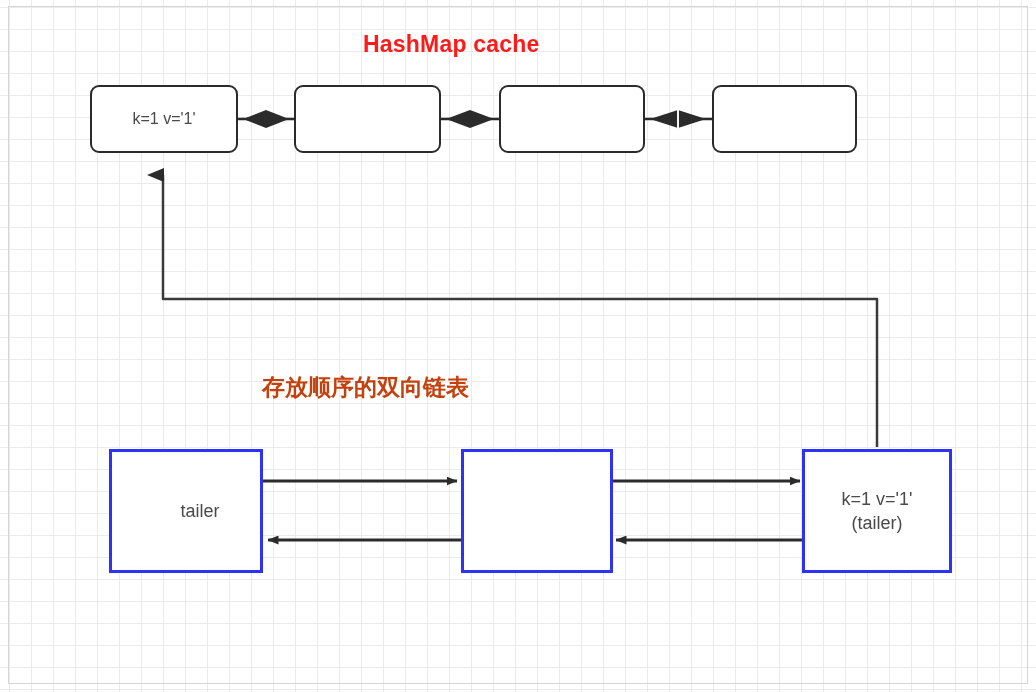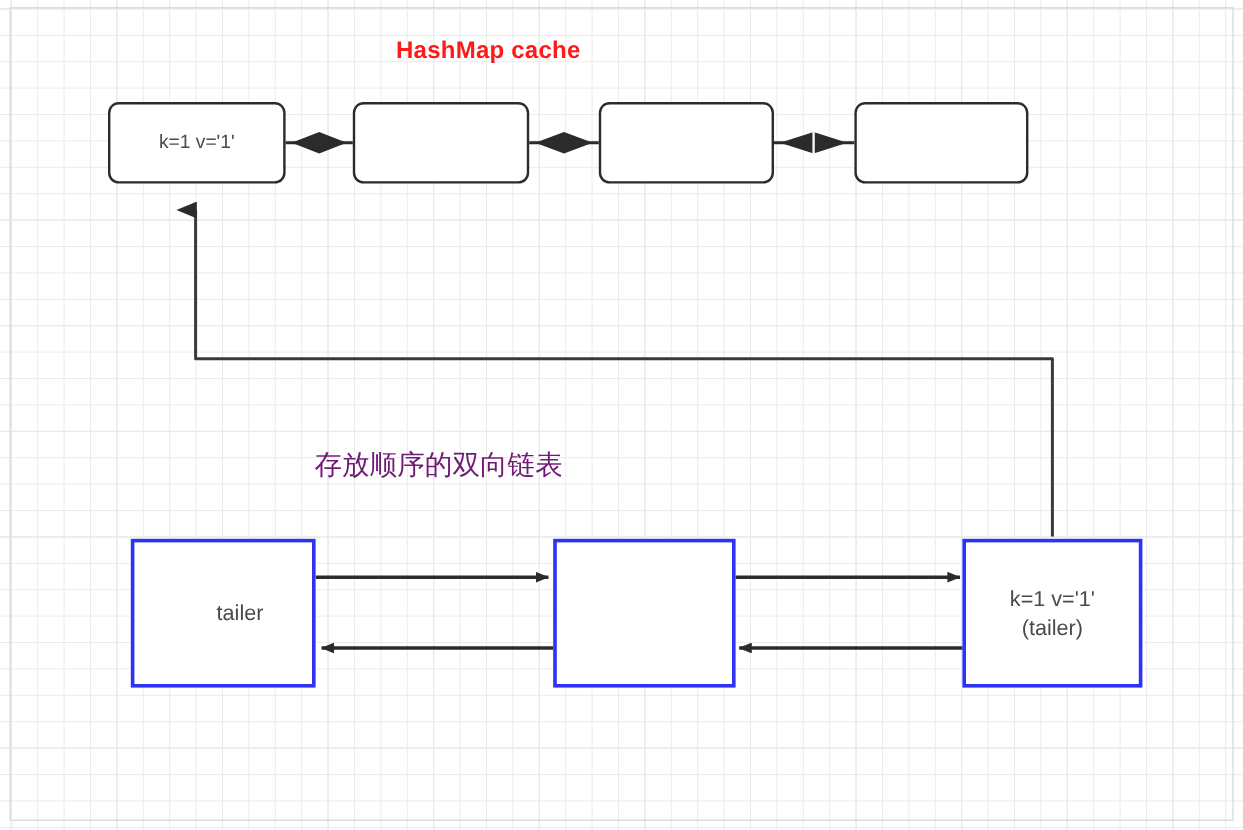--- a/index.html
+++ b/index.html
@@ -38,30 +38,31 @@
     width: 1020px; height: 678px;
     border: 1px solid #d5d5d5;
     box-sizing: border-box;
     pointer-events: none;
   }
 
   
   .title {
     position: absolute;
     color: #ff1a1a;
-    font-size: 20px;
+    font-size: 23px;
     font-weight: bold;
     letter-spacing: 0.2px;
     white-space: nowrap;
+    margin-left: 33px;
   }
   .cn-label {
     position: absolute;
-    color: #701a75;
+    color: #c2410c;
     font-size: 23px;
-    font-weight: normal;
+    font-weight: bold;
     white-space: nowrap;
   }
 
   
   .hm-box {
     position: absolute;
     box-sizing: border-box;
     background: #ffffff;
     border: 2.5px solid #2b2b2b;
     border-radius: 9px;

